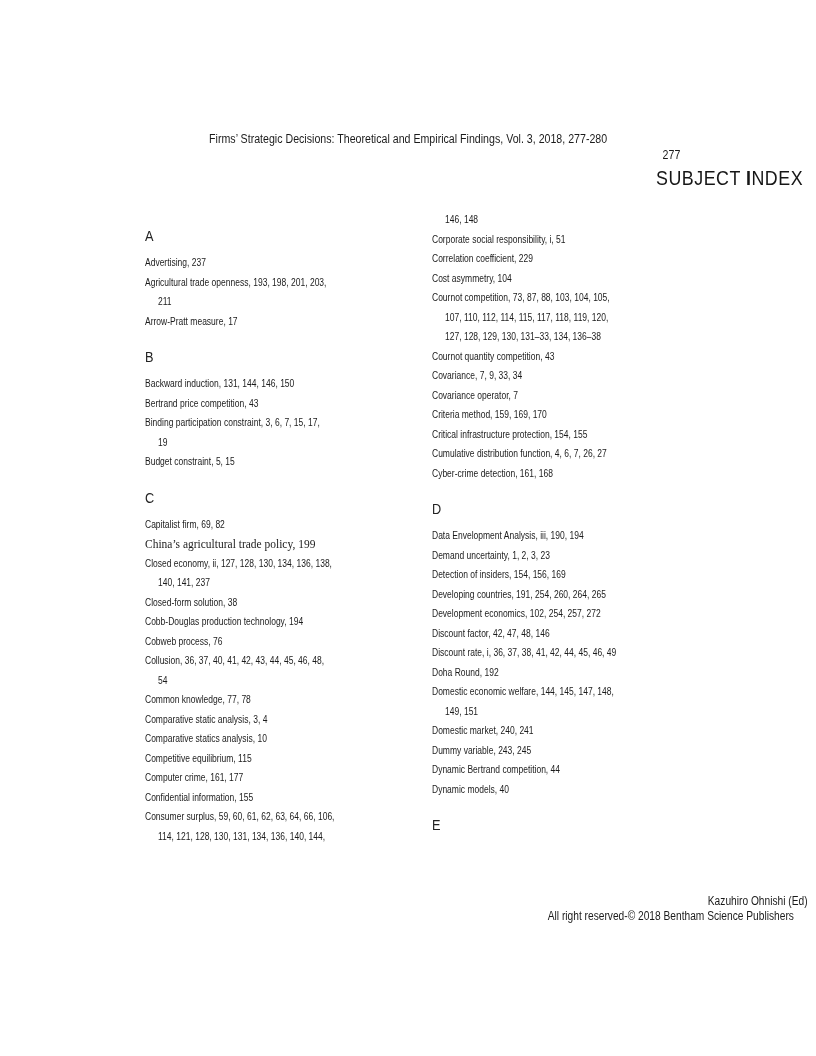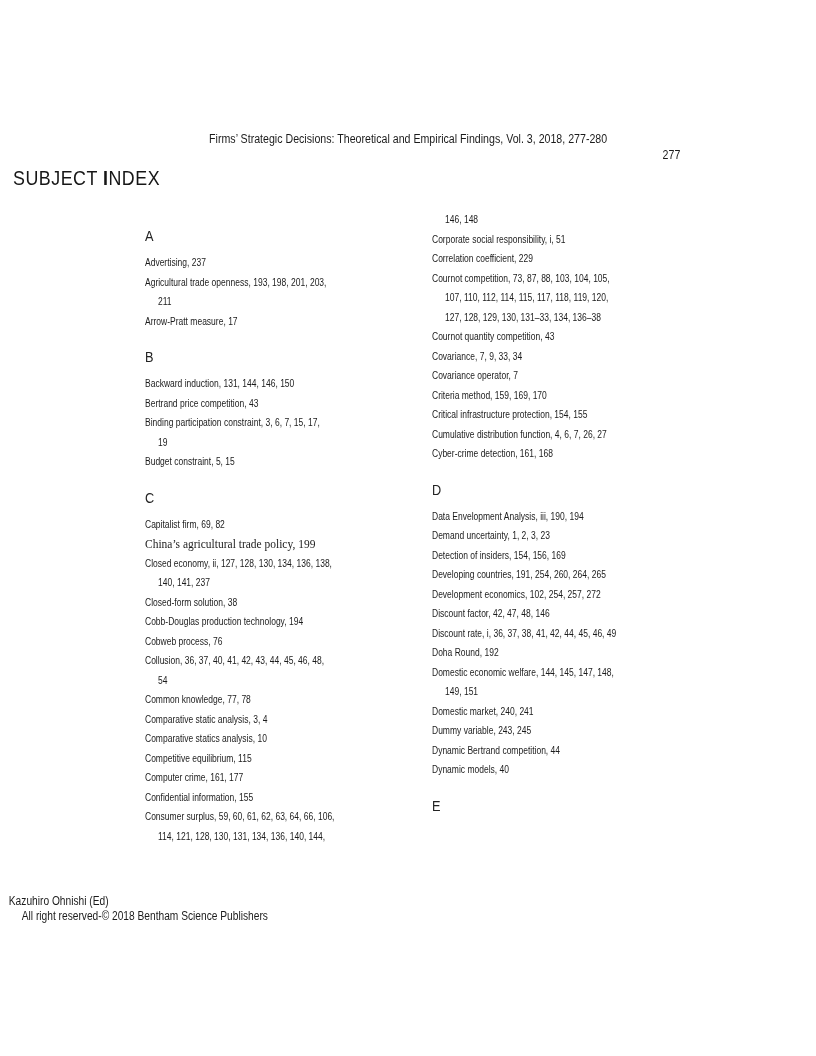--- a/index.html
+++ b/index.html
@@ -46,21 +46,21 @@
     position: absolute;
     right: 0;
     top: 0;
     margin-top: 16px;
   }
   .doc-title {
     position: absolute;
     left: 0;
     top: 166px;
     width: 816px;
-    text-align: left;
+    text-align: right;
     font-size: 21px;
     line-height: 24px;
     letter-spacing: 0.6px;
     color: #161616;
   }
   .doc-title .bold-i {
     font-weight: 700;
     margin-left: 6px;
   }
   .columns {
@@ -91,21 +91,21 @@
   .entry-line.indent { padding-left: 13px; }
   .entry-line.serif {
     font-family: "Liberation Serif", "DejaVu Serif", serif;
     font-size: 13.5px;
   }
   .footer {
     position: absolute;
     left: 0;
     top: 894px;
     width: 816px;
-    text-align: left;
+    text-align: right;
     font-size: 12px;
     line-height: 14.5px;
     color: #1b1b1b;
   }
 </style>
 </head>
 <body>
 
 <div class="page">
 
@@ -194,20 +194,23 @@
         <div class="entry">
           <div class="entry-line indent"><span class="tx">146, 148</span></div>
         </div>
         <div class="entry">
           <div class="entry-line"><span class="tx">Corporate social responsibility, i, 51</span></div>
         </div>
         <div class="entry">
           <div class="entry-line"><span class="tx">Correlation coefficient, 229</span></div>
         </div>
         <div class="entry">
+          <div class="entry-line"><span class="tx">Cost asymmetry, 104</span></div>
+        </div>
+        <div class="entry">
           <div class="entry-line"><span class="tx">Cournot competition, 73, 87, 88, 103, 104, 105,</span></div>
           <div class="entry-line indent"><span class="tx">107, 110, 112, 114, 115, 117, 118, 119, 120,</span></div>
           <div class="entry-line indent"><span class="tx">127, 128, 129, 130, 131–33, 134, 136–38</span></div>
         </div>
         <div class="entry">
           <div class="entry-line"><span class="tx">Cournot quantity competition, 43</span></div>
         </div>
         <div class="entry">
           <div class="entry-line"><span class="tx">Covariance, 7, 9, 33, 34</span></div>
         </div>

